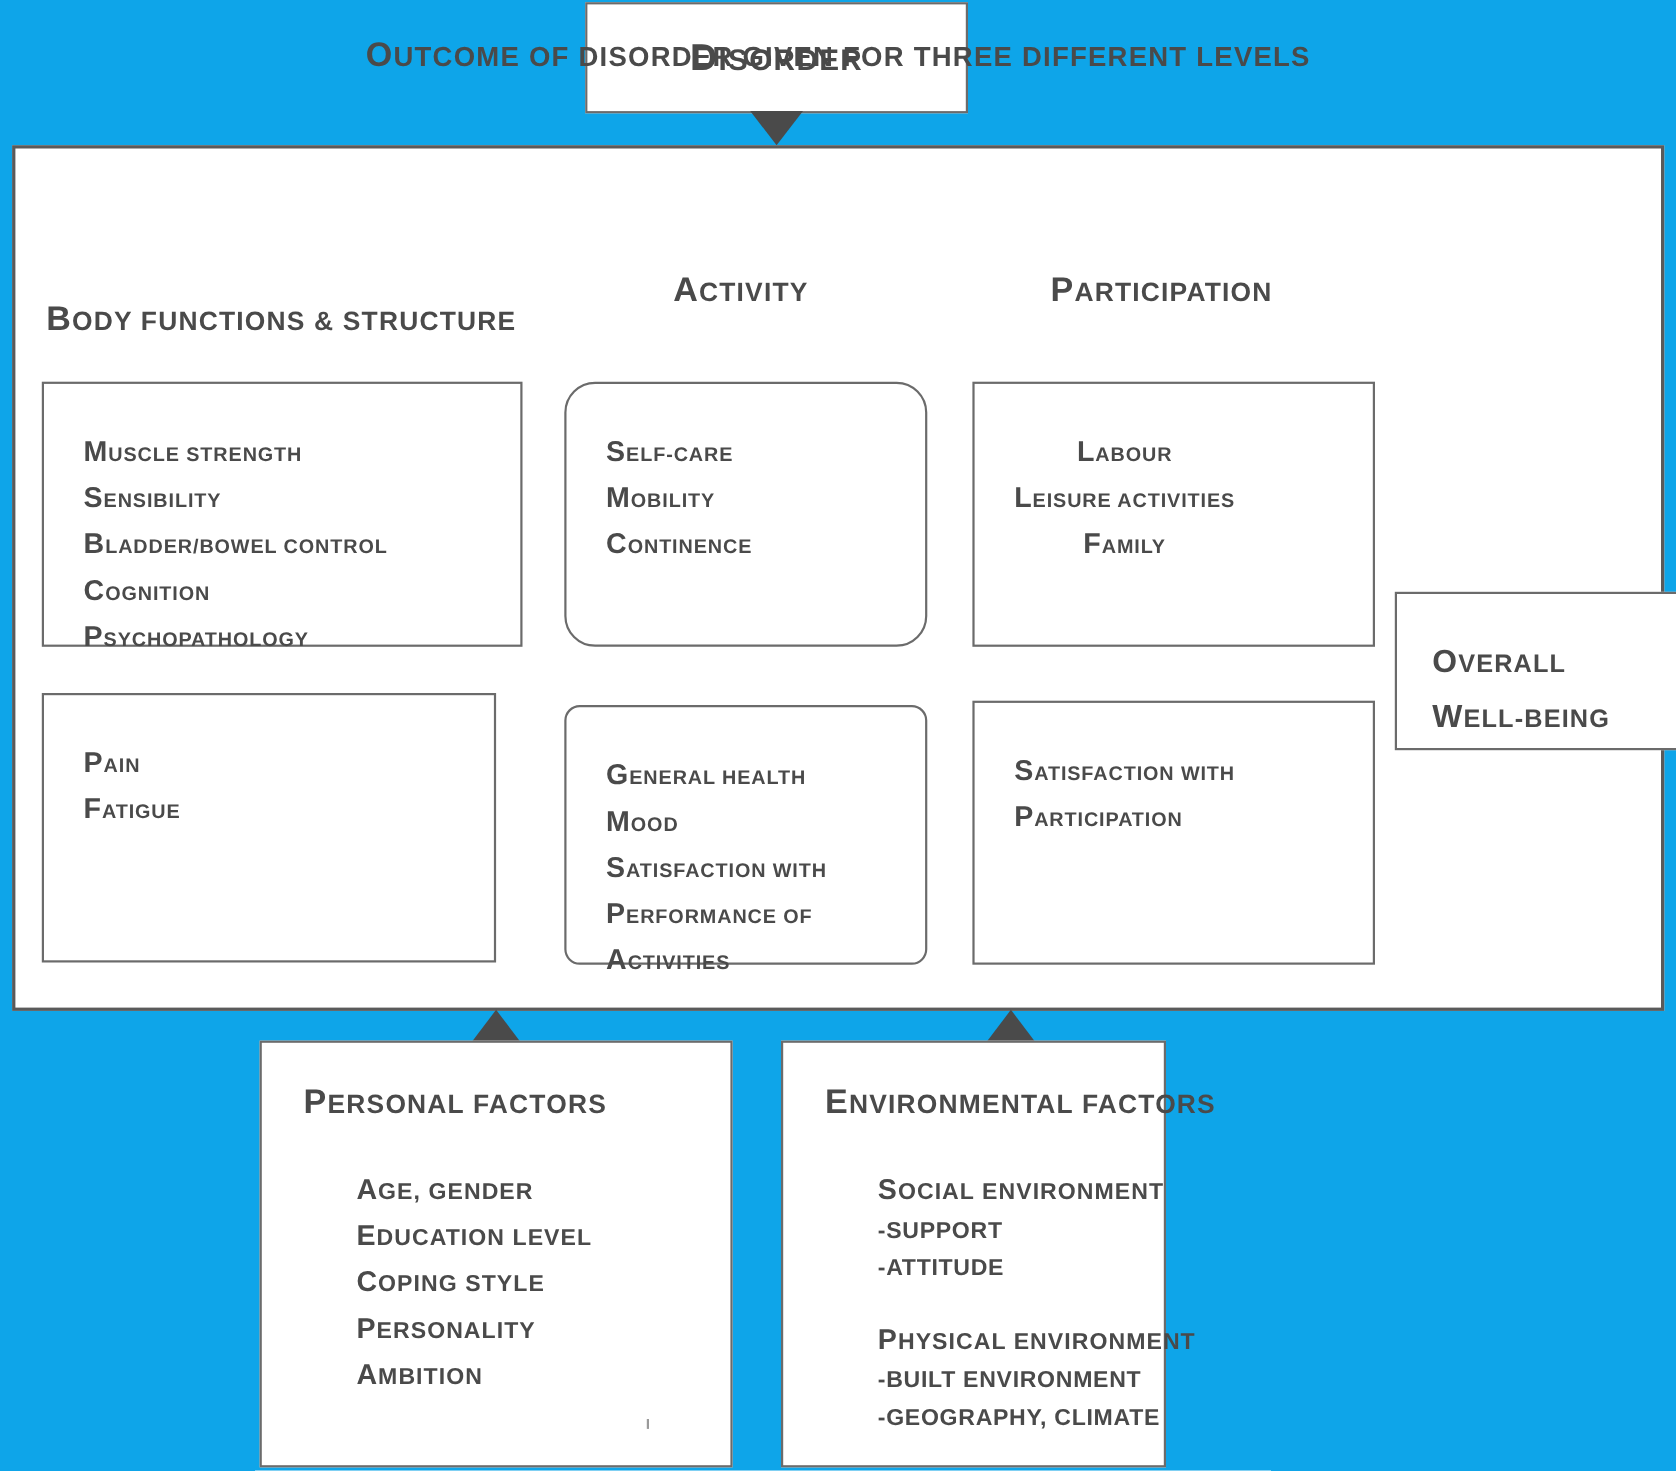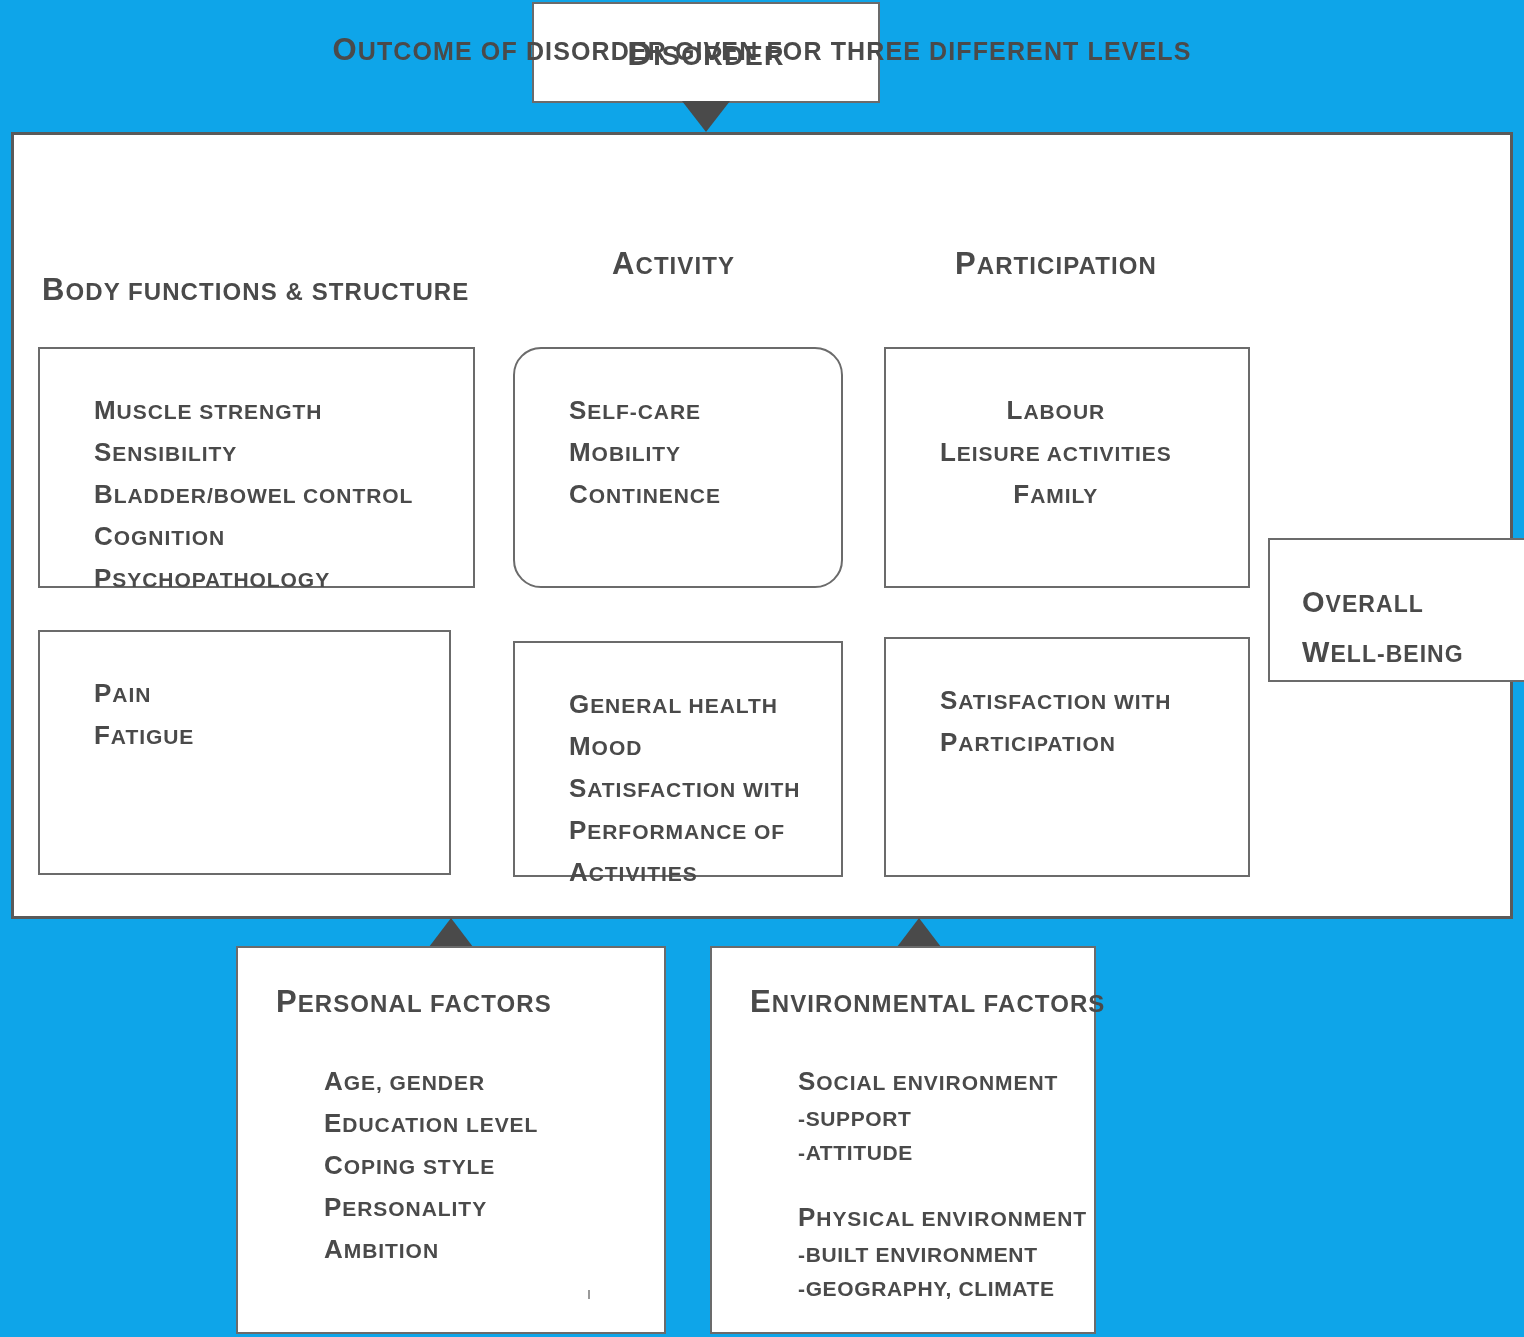--- a/index.html
+++ b/index.html
@@ -94,51 +94,51 @@
   #hdr-body { left: 42px;  top: 256px; margin-top: 18px; }
   #hdr-activity { left: 612px; top: 248px; }
   #hdr-participation { left: 955px; top: 248px; }
 
   
   .content-box {
     padding: 0;
   }
   .content-list {
     position: absolute;
-    left: 54px;
+    left: 36px;
     top: 40px;
-    font-size: 21px;
+    font-size: 18px;
     line-height: 1.62;
   }
   .content-list .line {
     white-space: nowrap;
   }
   .content-list .line::first-letter { font-size: 26px; }
 
   #box-body-1        { left: 38px;  top: 347px; width: 437px; height: 241px; }
   #box-activity-1    { left: 513px; top: 347px; width: 330px; height: 241px; border-radius: 28px; }
   #box-participation-1{ left: 884px; top: 347px; width: 366px; height: 241px; text-align: center; }
 
   #box-body-2        { left: 38px;  top: 630px; width: 413px; height: 245px; }
-  #box-activity-2    { left: 513px; top: 641px; width: 330px; height: 236px; }
+  #box-activity-2    { left: 513px; top: 641px; width: 330px; height: 236px; border-radius: 14px; }
   #box-participation-2{ left: 884px; top: 637px; width: 366px; height: 240px; }
 
   #box-wellbeing     { left: 1268px; top: 538px; width: 259px; height: 144px; }
   #wellbeing-text {
     position: absolute;
     left: 32px;
     top: 38px;
     font-size: 23px;
     line-height: 1.72;
   }
   #wellbeing-text .line::first-letter { font-size: 29px; }
 
   
   #box-personal { left: 236px; top: 946px; width: 430px; height: 388px; }
-  #box-environmental { left: 710px; top: 946px; width: 386px; height: 388px; }
+  #box-environmental { left: 710px; top: 946px; width: 350px; height: 388px; }
 
   .bottom-title {
     position: absolute;
     left: 38px;
     top: 38px;
     font-size: 24px;
     white-space: nowrap;
   }
   .bottom-title::first-letter { font-size: 31px; }
 

